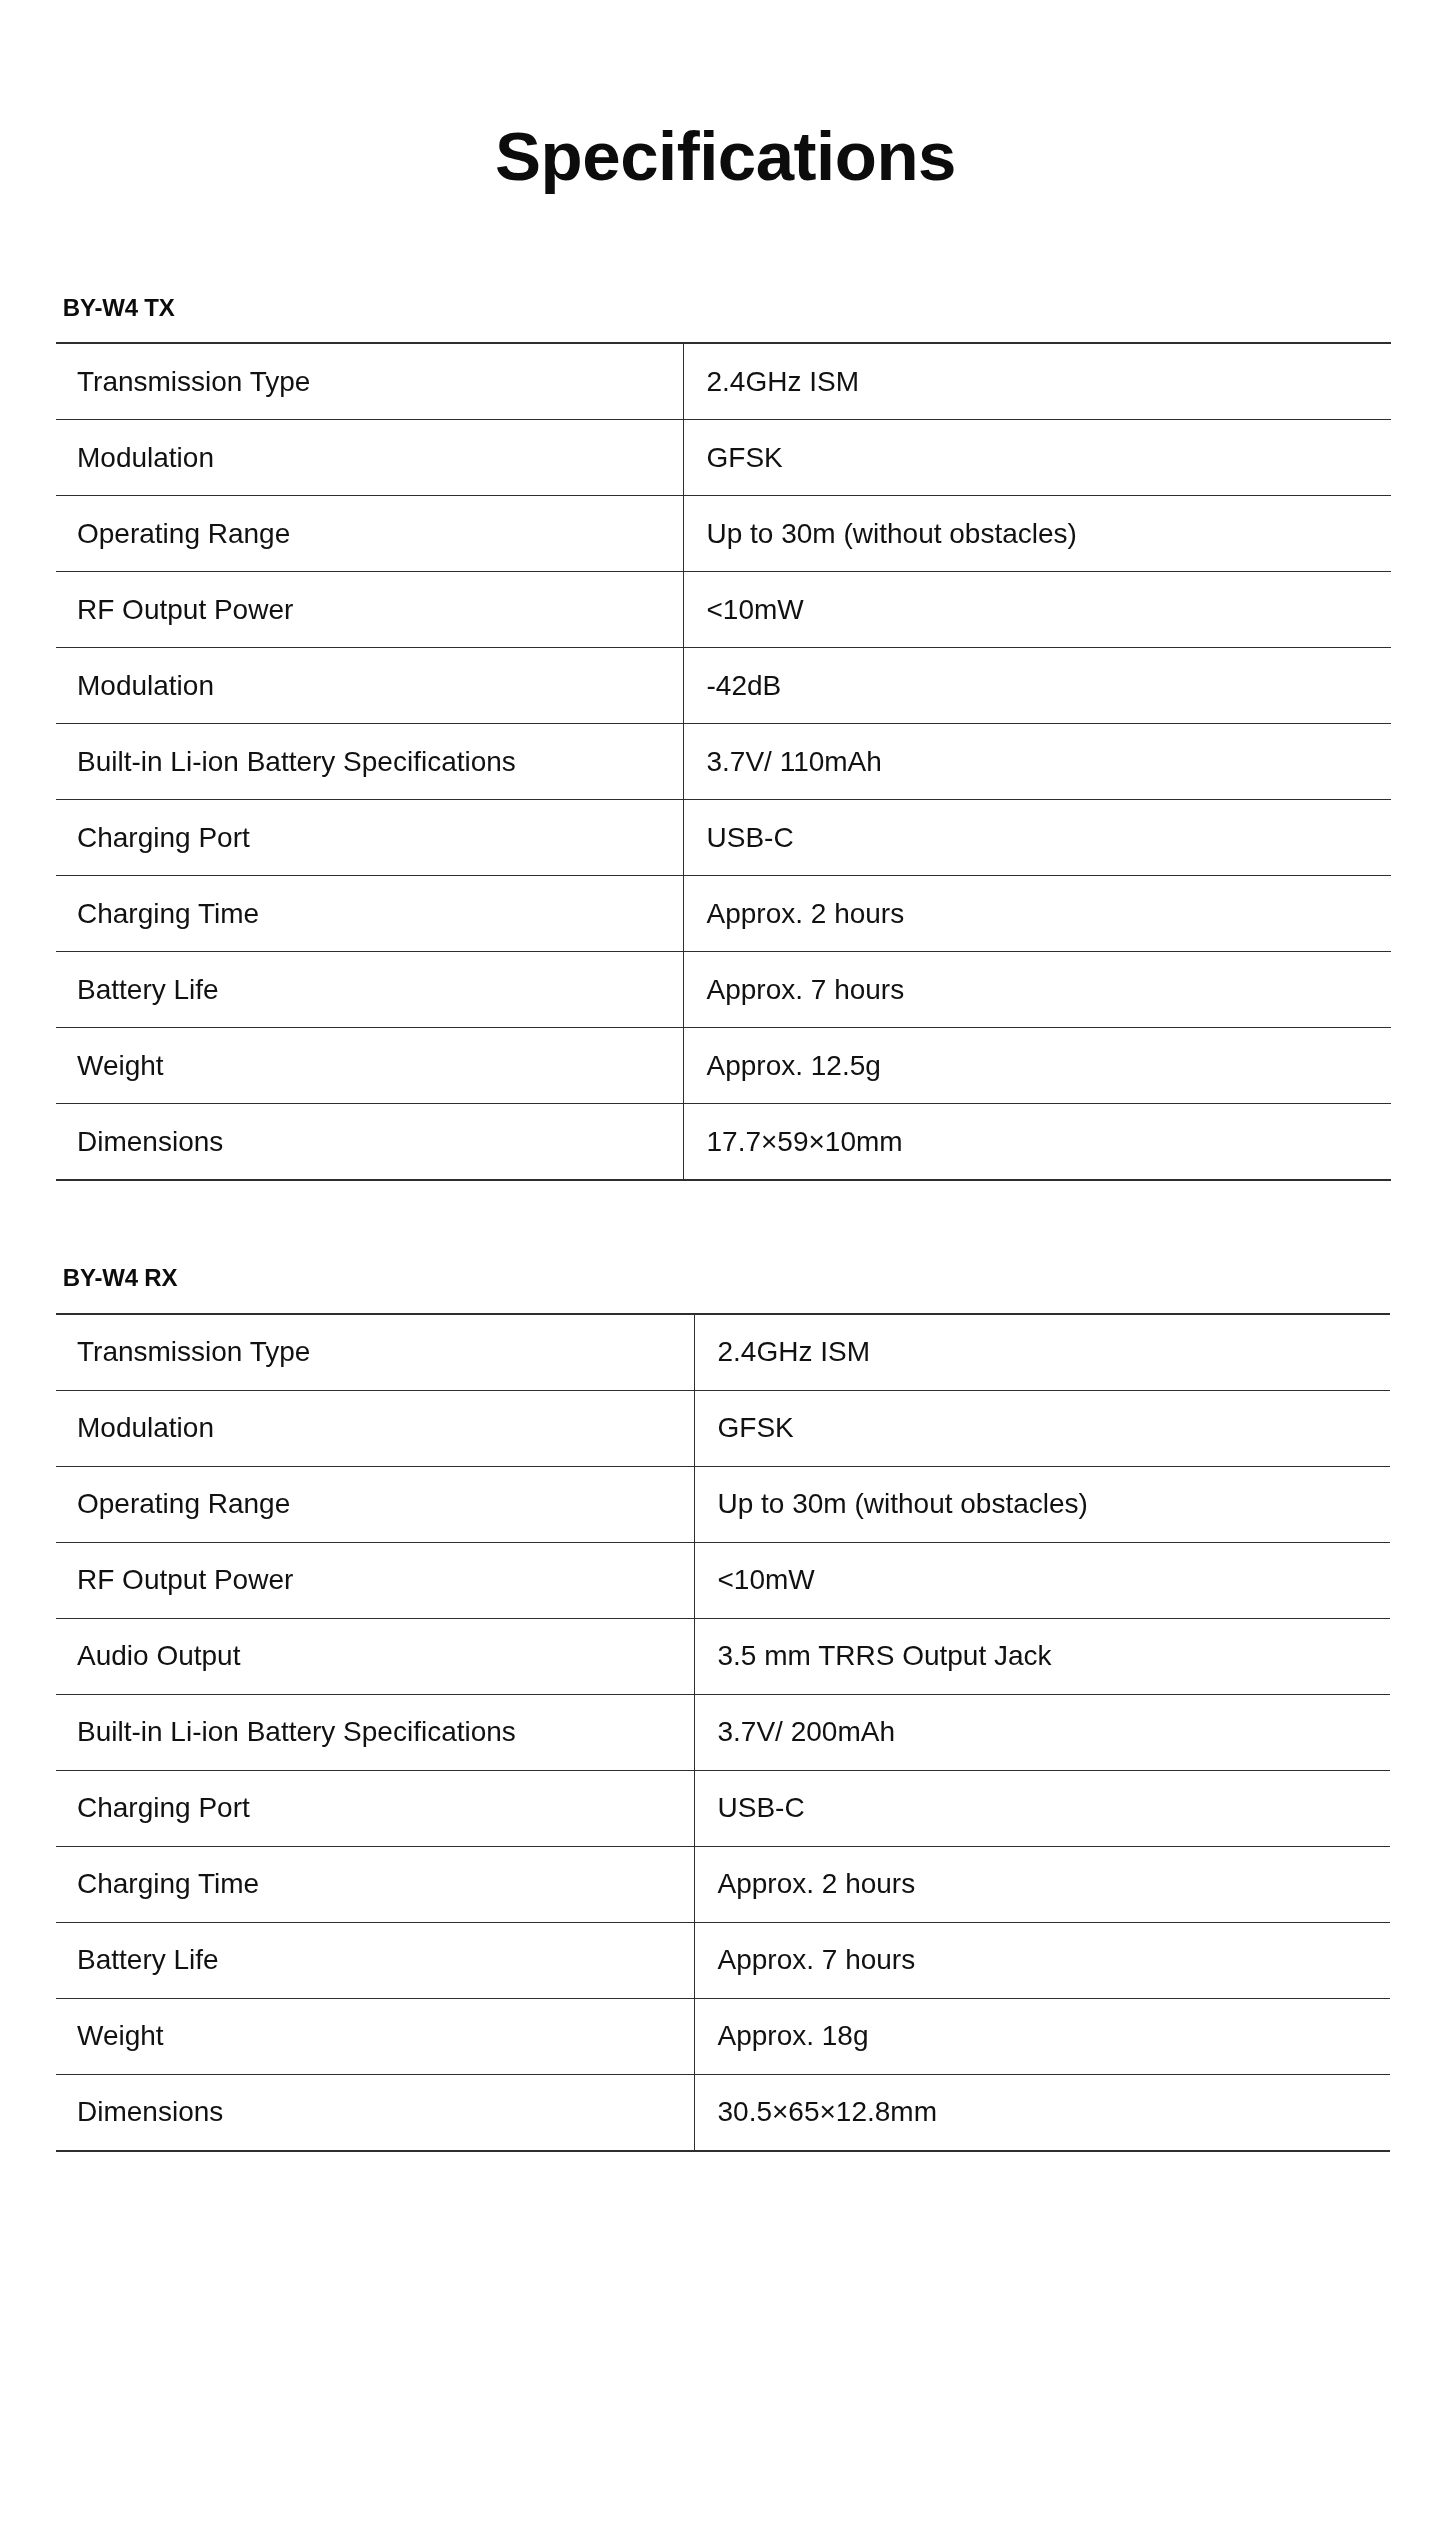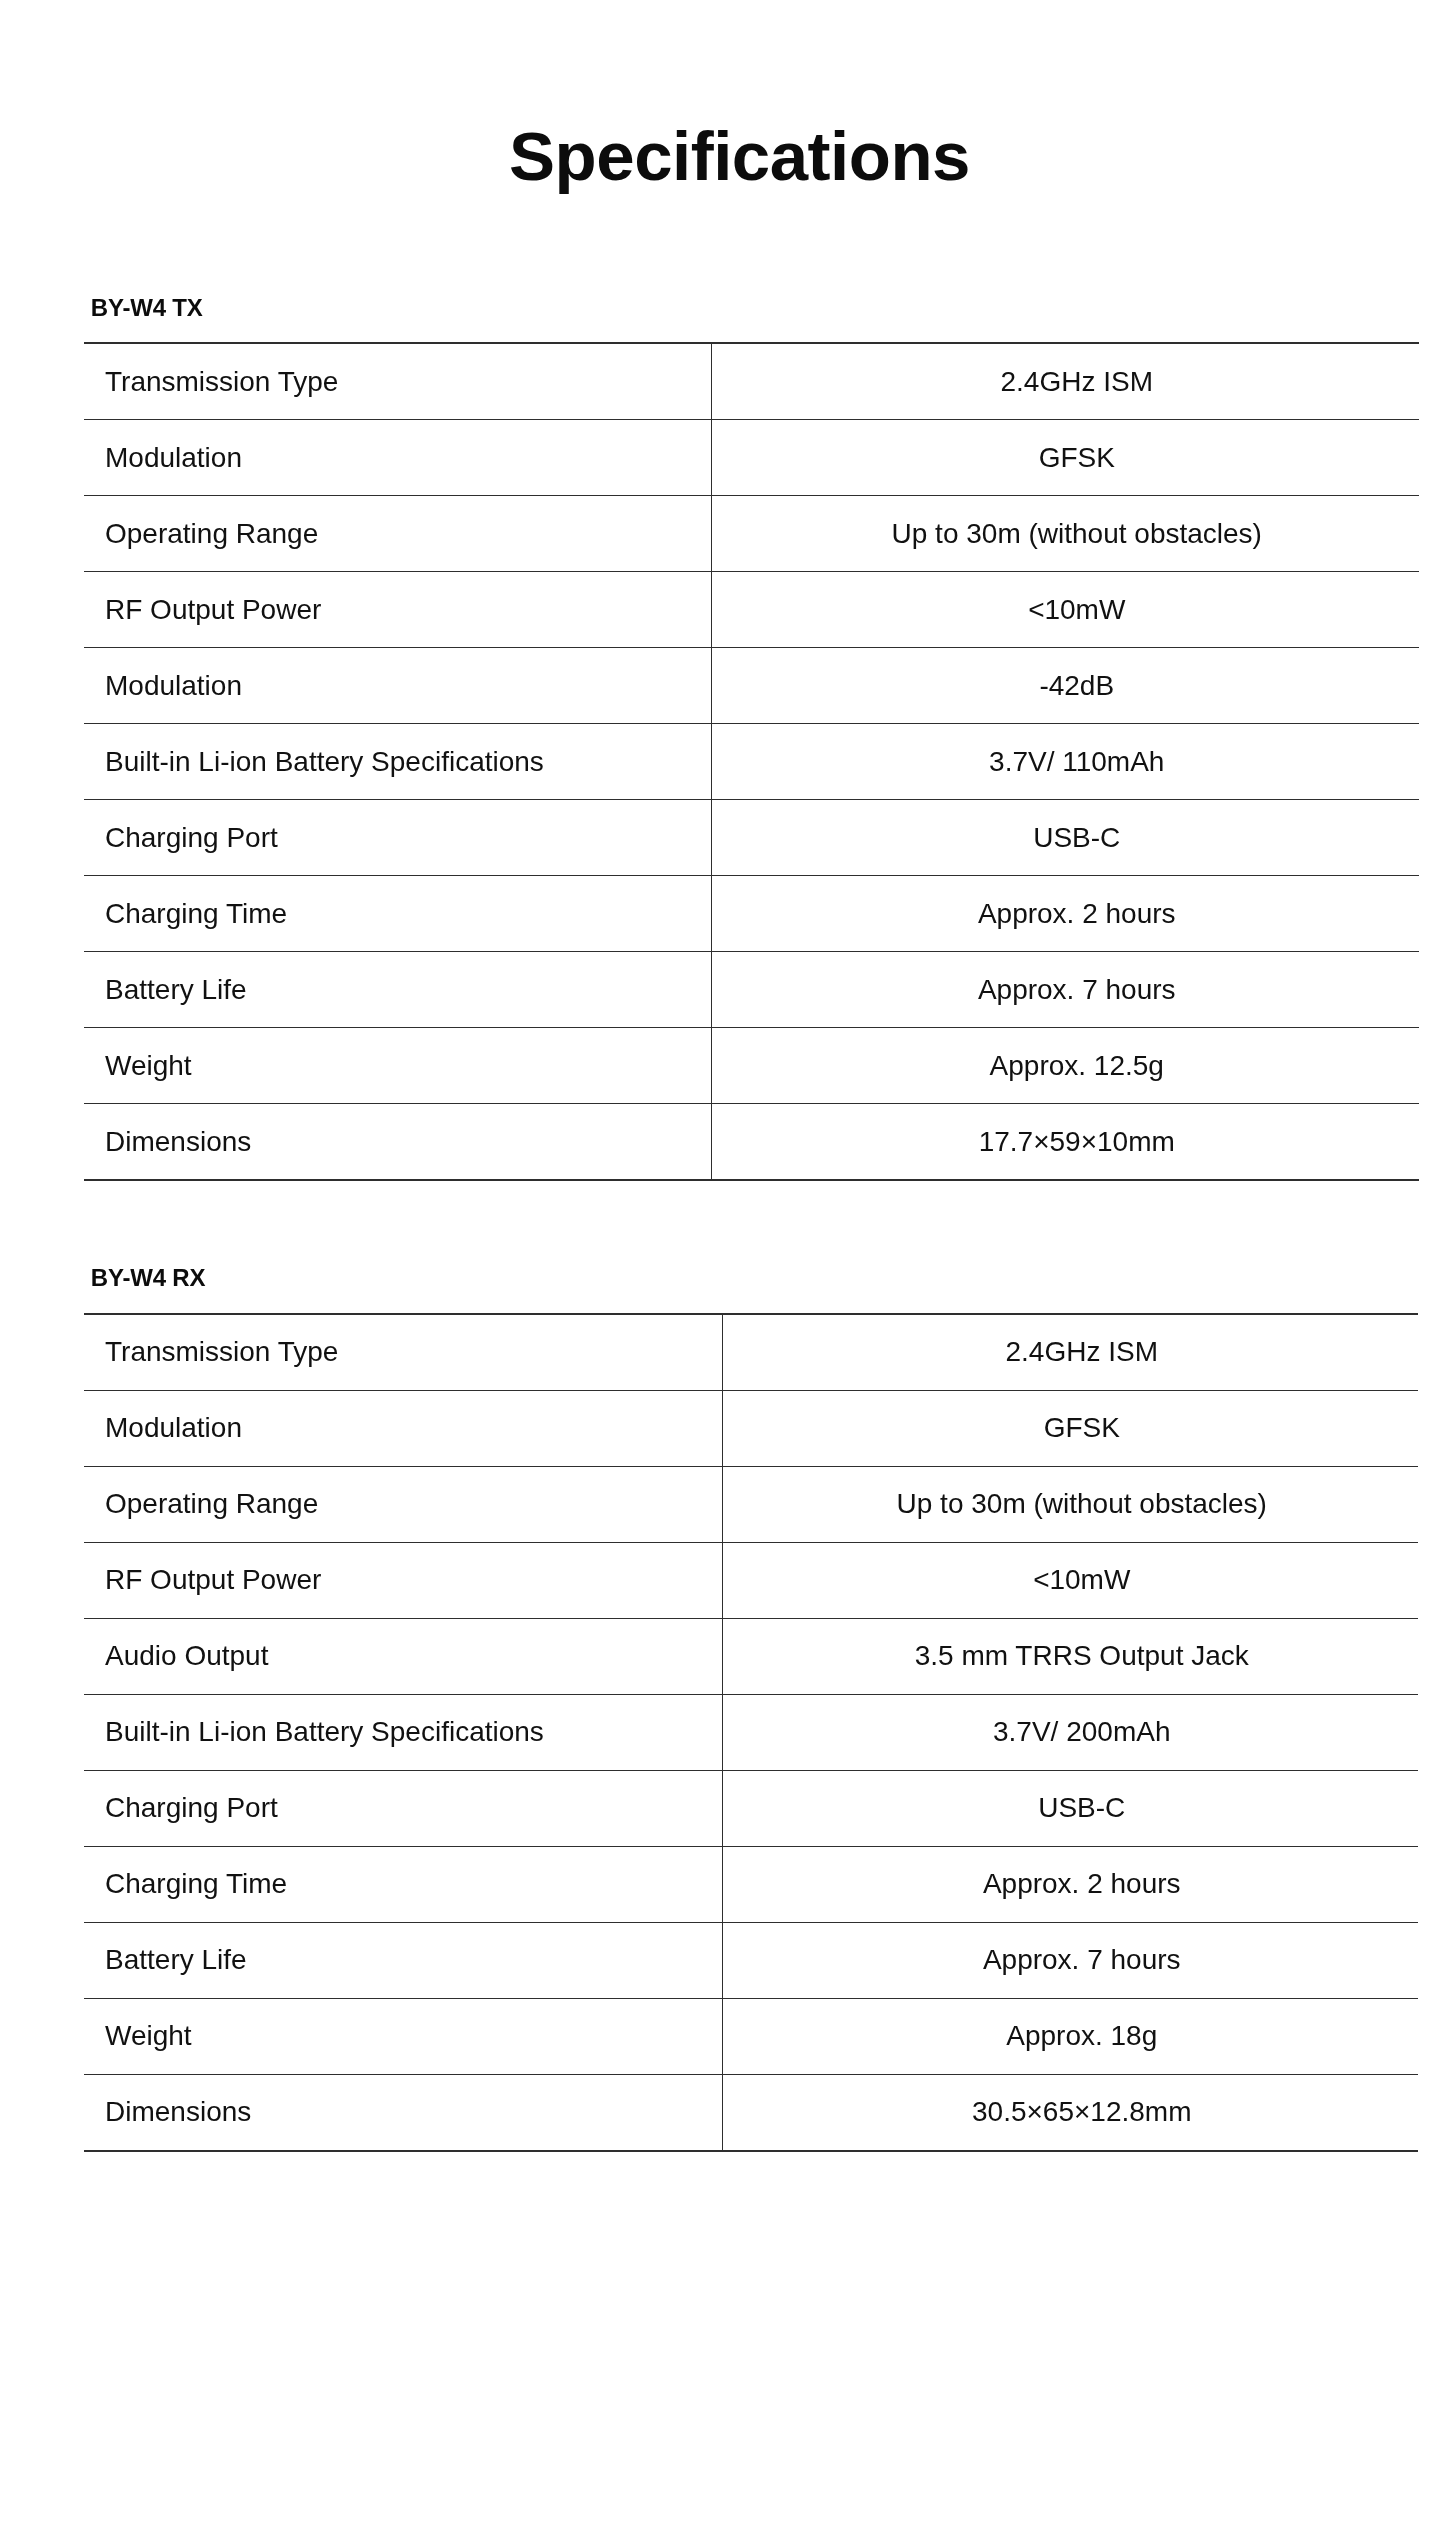--- a/index.html
+++ b/index.html
@@ -14,21 +14,20 @@
     color: #0a0a0a;
     -webkit-font-smoothing: antialiased;
     overflow: hidden;
   }
 
   .page {
     position: relative;
     width: 1451px;
     height: 1815px;
     box-sizing: border-box;
-    padding-left: 28px;
   }
 
   
   .doc-title {
     text-align: center;
     font-size: 69px;
     font-weight: 700;
     letter-spacing: -0.5px;
     line-height: 1;
     margin: 0;
@@ -81,21 +80,20 @@
   .spec-table tr:first-child td {
     border-top: none;
   }
 
   .spec-table td.label {
     padding-left: 21px;
     border-right: 1.9px solid #2e2e2e;
   }
   .spec-table td.value {
     padding-left: 23px;
-    text-align: center;
   }
 
   
   .spec-table tr:not(:first-child) td.label {
     background-image: linear-gradient(to right, #ffffff 0px, #ffffff 3.9px, transparent 3.9px);
     background-repeat: no-repeat;
     background-size: 3.9px 1.9px;
     background-position: left top;
   }
 </style>

